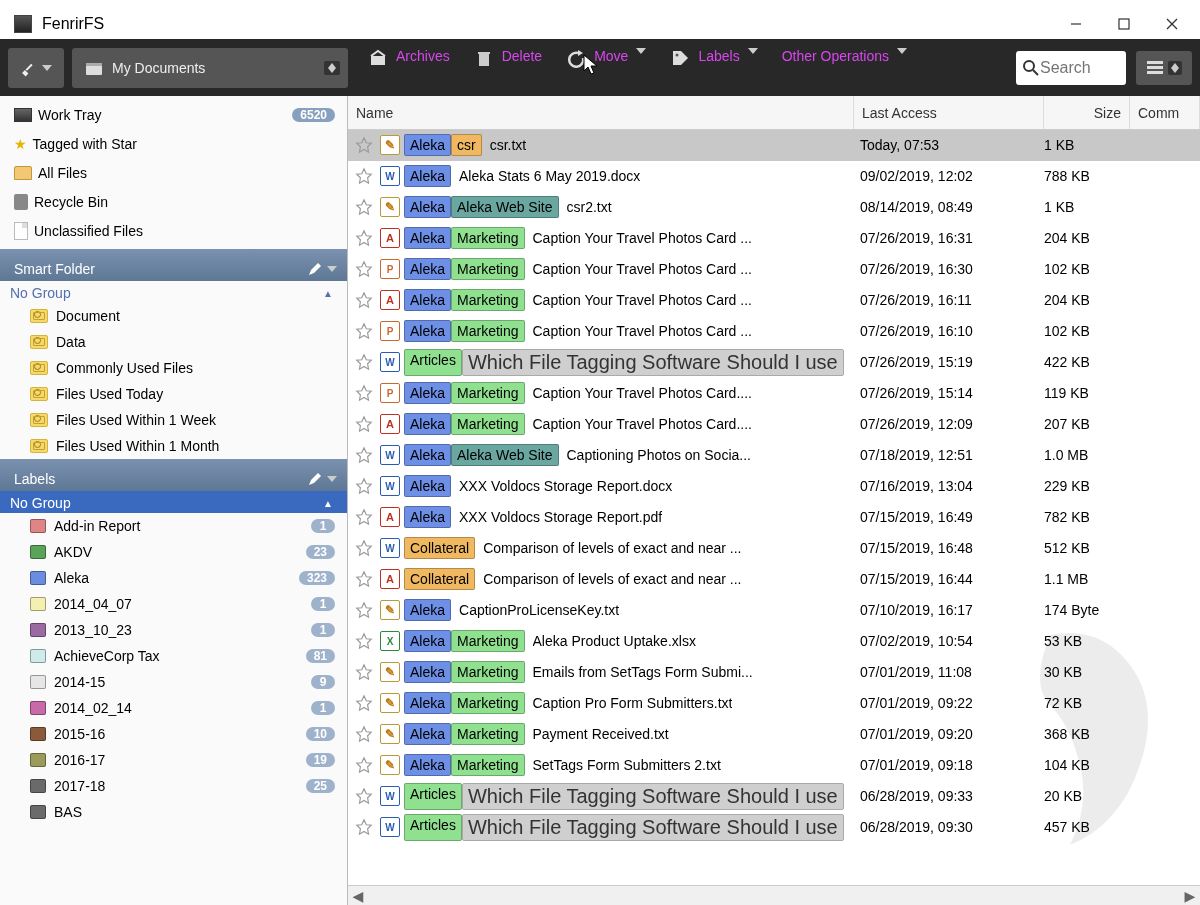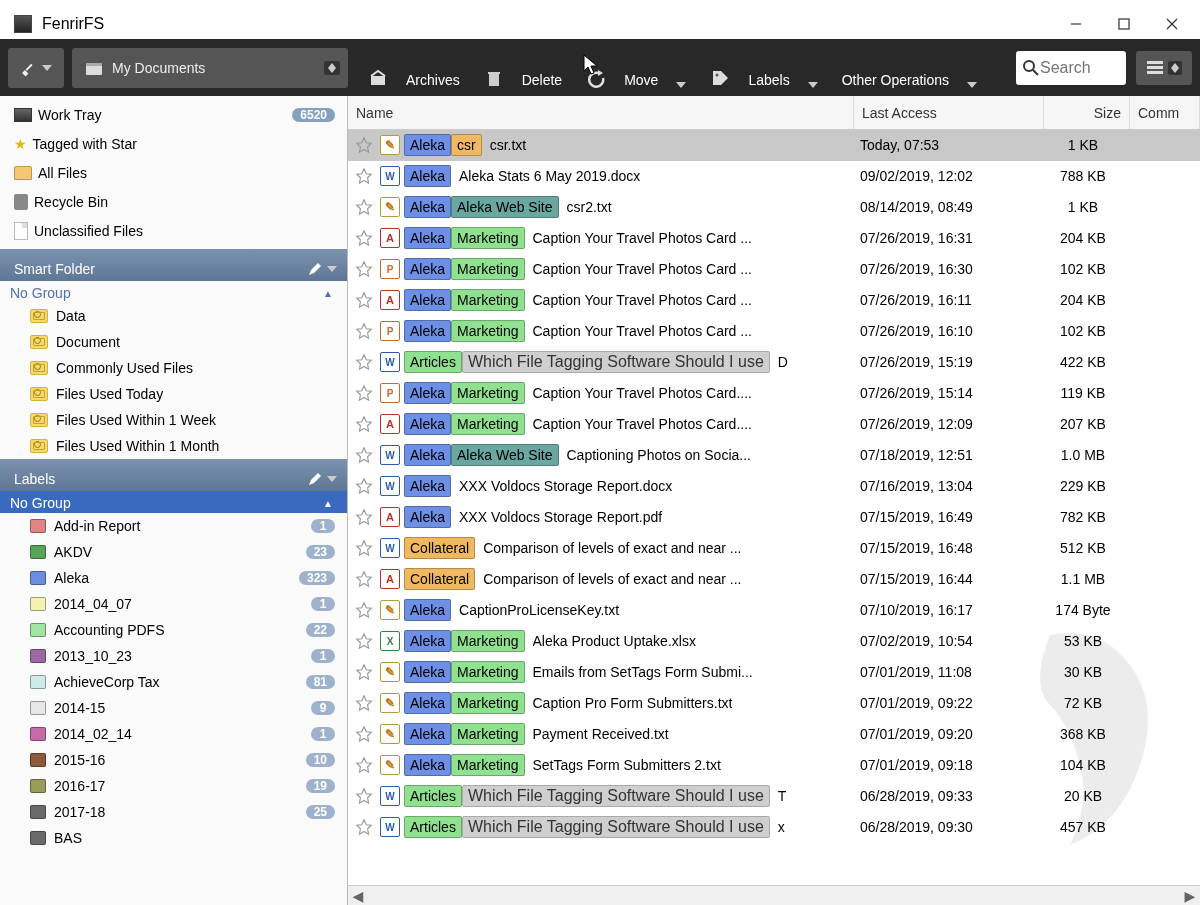--- a/index.html
+++ b/index.html
@@ -15,21 +15,21 @@
 .titlebar-btn svg { stroke:#333; stroke-width:1.2; fill:none; }
 
 
 .toolbar { height: 57px; background: #282828; display: flex; align-items: center; padding: 0 8px; gap: 10px; }
 .tb-left { display:flex; align-items:center; gap:8px; width: 340px; }
 .tb-btn { height: 40px; display: flex; align-items: center; gap:8px; padding: 0 12px; color:#eee; font-size:16px; cursor: default; border-radius:2px; }
 .brush-btn { width:56px; justify-content:center; background:#555; border-radius:3px; }
 .mydocs-btn { flex:1; background:#555; border-radius:3px; justify-content:flex-start; padding-right:8px; }
 .mydocs-arrows { margin-left:auto; display:flex; flex-direction:column; background:#333; border-radius:2px; padding:2px 4px;}
 .tb-right { display:flex; align-items:center; flex:1; gap:4px; }
-.tb-action { display:flex; align-items:flex-end; gap:18px; padding: 0 10px; height:40px; color:#ffffff; font-size:16px; cursor: default; }
+.tb-action { display:flex; align-items:flex-start; gap:8px; padding: 0 10px; height:40px; color:#d946ef; font-size:16px; cursor: default; }
 .search-box { margin-left:auto; background:#fff; border-radius:3px; height:34px; width:110px; display:flex; align-items:center; padding:0 6px; }
 .search-box input { border:none; outline:none; font-size:16px; width:60px; color:#888; }
 .view-btn { width:56px; height:34px; background:#555; border-radius:3px; margin-left:6px; display:flex; align-items:center; justify-content:center; gap:4px; }
 .view-arrows { display:flex; flex-direction:column; gap:-2px; background:#333; border-radius:2px; padding:2px 3px;}
 
 .ic { width:20px; height:20px; display:inline-block; }
 
 
 .main { display:flex; height: calc(905px - 39px - 57px); }
 
@@ -72,38 +72,38 @@
 .rows { flex:1; overflow:hidden; position:relative;}
 .row { display:flex; align-items:center; height:31px; padding-left:4px; border-bottom:1px solid transparent;}
 .row.sel { background:#c8c8c8; }
 .row .star-col { width:24px; display:flex; justify-content:center; }
 .row .ic-col { width:28px; display:flex; justify-content:center; }
 .row .tags { display:flex; gap:0; }
 .tag { padding:1px 5px; border-radius:2px; font-size:14px; color:#000; border:1px solid rgba(0,0,0,.25); white-space:nowrap; line-height:18px;}
 .row .fname { margin-left:6px; white-space:nowrap; overflow:hidden; text-overflow:ellipsis; }
 .row .namecell { flex:1; display:flex; align-items:center; gap:2px; overflow:hidden; padding-right:6px;}
 .row .last { width:190px; padding-left:6px;}
-.row .size { width:86px; text-align:center; padding-right:8px;}
+.row .size { width:86px; text-align:left; padding-right:8px;}
 .row .comm { width:70px; }
 .star-outline { width:18px; height:18px; }
 .star-outline svg { stroke:#999; fill:none; stroke-width:1.3;}
 .file-ic { width:20px; height:20px; display:flex; align-items:center; justify-content:center; font-size:10px; font-weight:700; border-radius:2px;}
 .file-txt { border:1px solid #b79a3a; background:#fff; color:#8a6d1d; position:relative;}
 .file-txt::before { content:"✎"; font-size:12px; color:#c07a10;}
 .file-word { border:1px solid #2a5db0; background:#fff; color:#2a5db0;}
 .file-word::before { content:"W"; }
 .file-pdf { border:1px solid #c03020; background:#fff; color:#c03020;}
 .file-pdf::before { content:"A"; font-size:11px;}
 .file-ppt { border:1px solid #c86a30; background:#fff; color:#c86a30;}
 .file-ppt::before { content:"P"; }
 .file-xls { border:1px solid #2a8a3a; background:#fff; color:#2a8a3a;}
 .file-xls::before { content:"X"; }
 
 
-.pill { background:#cfcfcf; border:1px solid #aaa; color:#333; padding:1px 5px; border-radius:2px; font-size:16px; white-space:nowrap;}
+.pill { background:#cfcfcf; border:1px solid #aaa; color:#333; padding:1px 5px; border-radius:2px; font-size:20px; white-space:nowrap;}
 
 
 .hscroll { height:20px; background:#f0f0f0; border-top:1px solid #ccc; display:flex; align-items:center;}
 .hscroll .arrow { width:20px; height:100%; display:flex; align-items:center; justify-content:center; color:#666; }
 .hscroll .track { flex:1; }
 
 
 .caret-down { display:inline-block; width:0; height:0; border-left:5px solid transparent; border-right:5px solid transparent; border-top:6px solid #ccc; }
 .tri-up { width:0;height:0;border-left:4px solid transparent;border-right:4px solid transparent;border-bottom:5px solid #ccc;}
 .tri-down { width:0;height:0;border-left:4px solid transparent;border-right:4px solid transparent;border-top:5px solid #ccc;}
@@ -262,27 +262,27 @@
     </div>
     <div class="nogroup-header">
       <span>No Group</span>
       <span class="scroll-up">▲</span>
     </div>
     <div class="sf-list" id="sf-list">
         <div class="sf-row">
           <span class="folder-ic">
             <span class="mag"></span>
           </span>
-          <span>Data</span>
+          <span>Document</span>
         </div>
         <div class="sf-row">
           <span class="folder-ic">
             <span class="mag"></span>
           </span>
-          <span>Document</span>
+          <span>Data</span>
         </div>
         <div class="sf-row">
           <span class="folder-ic">
             <span class="mag"></span>
           </span>
           <span>Commonly Used Files</span>
         </div>
         <div class="sf-row">
           <span class="folder-ic">
             <span class="mag"></span>
@@ -331,25 +331,20 @@
             <span class="label-swatch" style="background:#6a8de0"></span>
             <span>Aleka</span>
             <span class="count">323</span>
           </div>
           <div class="label-row">
             <span class="label-swatch" style="background:#f4f0b0"></span>
             <span>2014_04_07</span>
             <span class="count">1</span>
           </div>
           <div class="label-row">
-            <span class="label-swatch" style="background:#9fe49f"></span>
-            <span>Accounting PDFS</span>
-            <span class="count">22</span>
-          </div>
-          <div class="label-row">
             <span class="label-swatch" style="background:#9a6aa0"></span>
             <span>2013_10_23</span>
             <span class="count">1</span>
           </div>
           <div class="label-row">
             <span class="label-swatch" style="background:#cfeaea"></span>
             <span>AchieveCorp Tax</span>
             <span class="count">81</span>
           </div>
           <div class="label-row">

